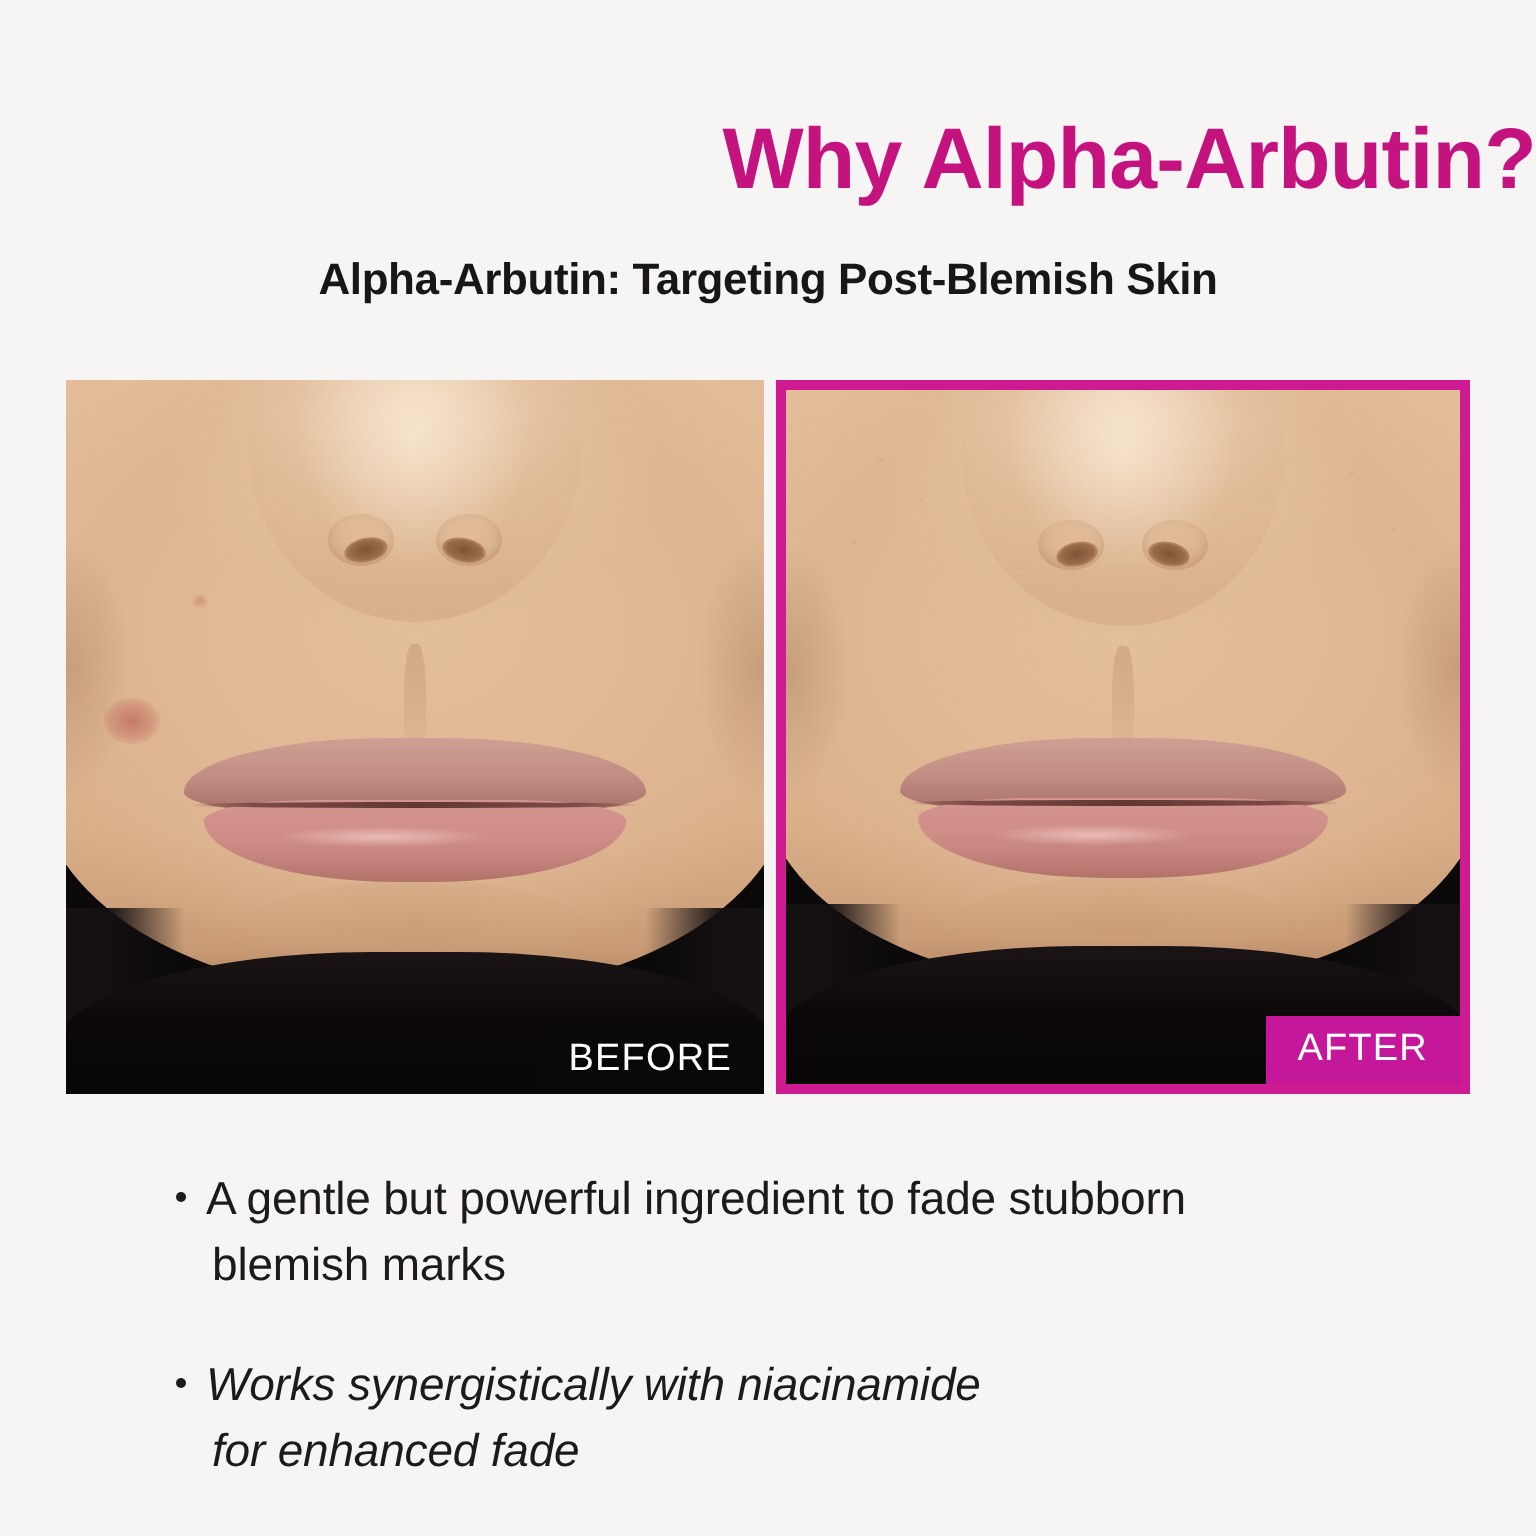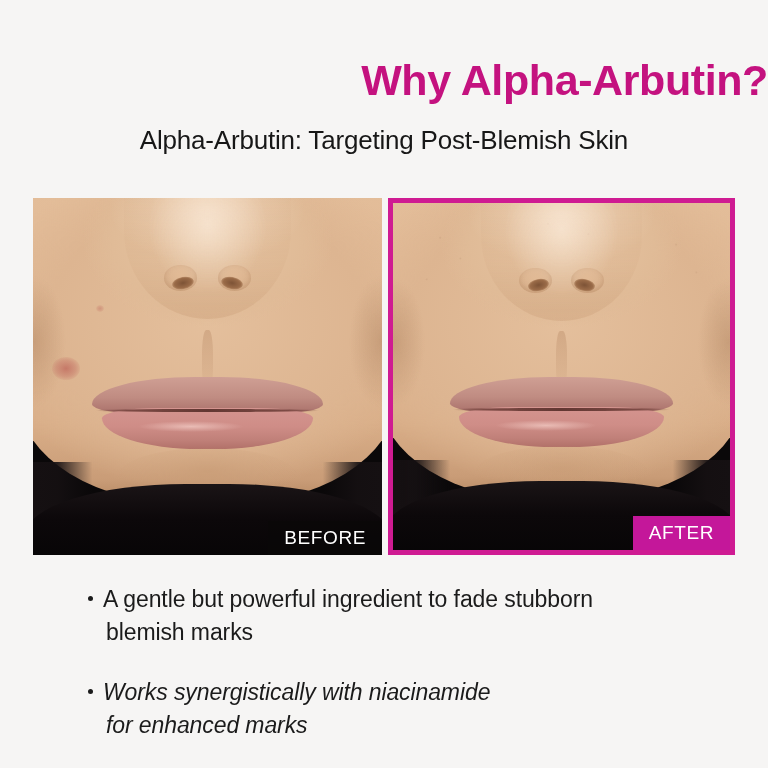--- a/index.html
+++ b/index.html
@@ -35,33 +35,33 @@
     color: #c4127f;
     line-height: 52px;
     white-space: nowrap;
   }
   .subtitle {
     position: absolute;
     left: 0;
     top: 124px;
     width: 768px;
     text-align: center;
-    font-size: 26px;
-    font-weight: normal;
+    font-size: 22px;
+    font-weight: bold;
     color: #171717;
     line-height: 32px;
     letter-spacing: -0.2px;
     white-space: nowrap;
   }
 
   
   .compare {
     position: absolute;
     left: 33px;
-    top: 198px;
+    top: 190px;
     width: 702px;
     height: 458px;
   }
 
   .photo-frame {
     position: absolute;
     top: 0;
     height: 357px;
     overflow: hidden;
     background: #0a0809;
@@ -396,17 +396,17 @@
 
   <div class="bullets">
     <div class="bullet">
       <span class="dot"></span>
       <span>A gentle but powerful ingredient to fade stubborn</span>
       <span class="line2">blemish marks</span>
     </div>
     <div class="bullet">
       <span class="dot"></span>
       <span>Works synergistically with niacinamide</span>
-      <span class="line2">for enhanced marks</span>
+      <span class="line2">for enhanced fade</span>
     </div>
   </div>
 
 </div>
 
 </body></html>

